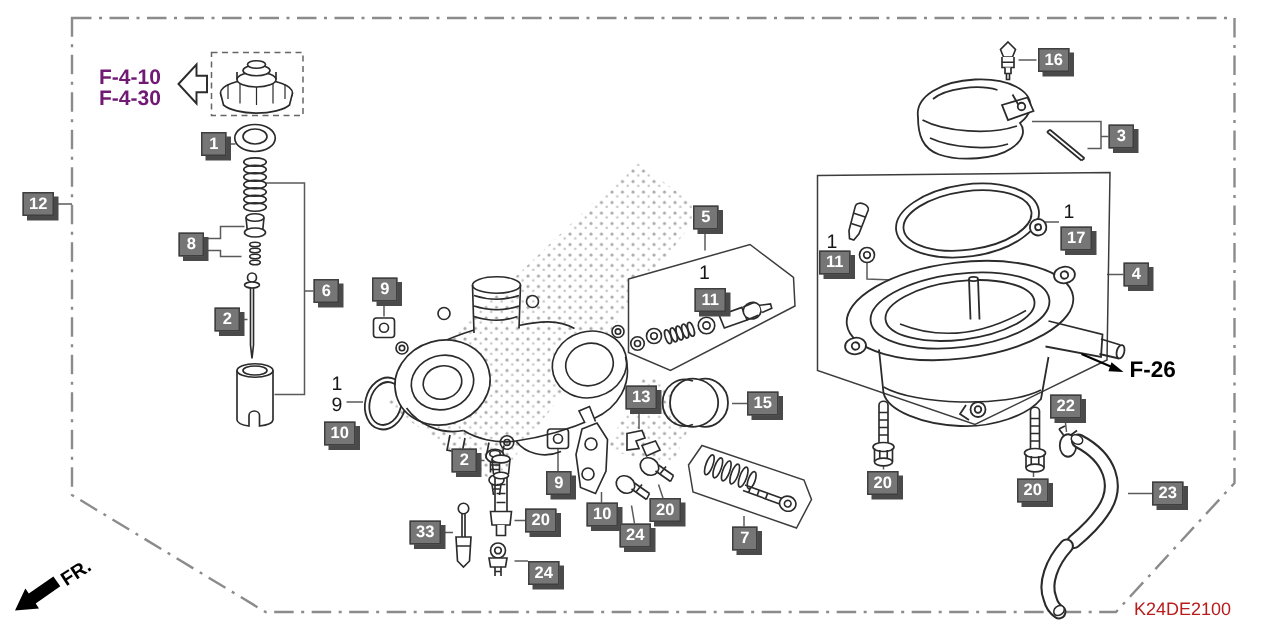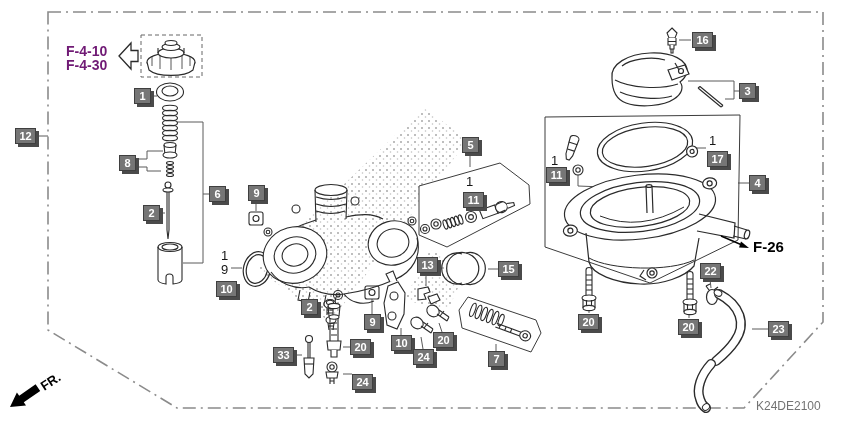--- a/index.html
+++ b/index.html
@@ -7,21 +7,21 @@
          font-family:"Liberation Sans",sans-serif;}
   .stage svg{position:absolute;left:0;top:0;}
   .ref-label{position:absolute;height:16px;background:#767676;border:1px solid #3f3f3f;
              box-shadow:3px 3px 0 #4a4a4a;color:#fff;font-size:11px;font-weight:bold;
              line-height:14px;text-align:center;box-sizing:border-box;cursor:pointer;}
   .w1{width:17px;} .w2{width:21px;}
   .plain-num{position:absolute;color:#161616;font-size:13px;line-height:13px;}
   .nav-ref{position:absolute;color:#701a75;font-size:14px;font-weight:bold;line-height:14px;letter-spacing:0px;}
   .f26{position:absolute;color:#000;font-size:15px;font-weight:bold;line-height:15px;text-align:right;}
   .fr-label{position:absolute;color:#000;font-size:13px;font-weight:bold;transform:rotate(-33deg);}
-  .diagram-code{position:absolute;color:#737373;font-size:12px;line-height:12px;}
+  .diagram-code{position:absolute;color:#b91c1c;font-size:12px;line-height:12px;}
 </style>
 </head>
 <body>
 
 <div class="stage">
 
 <svg width="842" height="421" viewBox="0 0 842 421">
   <defs>
     <pattern id="dots" width="7" height="7" patternUnits="userSpaceOnUse">
       <circle cx="2" cy="2" r="1" fill="#9a9a9a"></circle>

